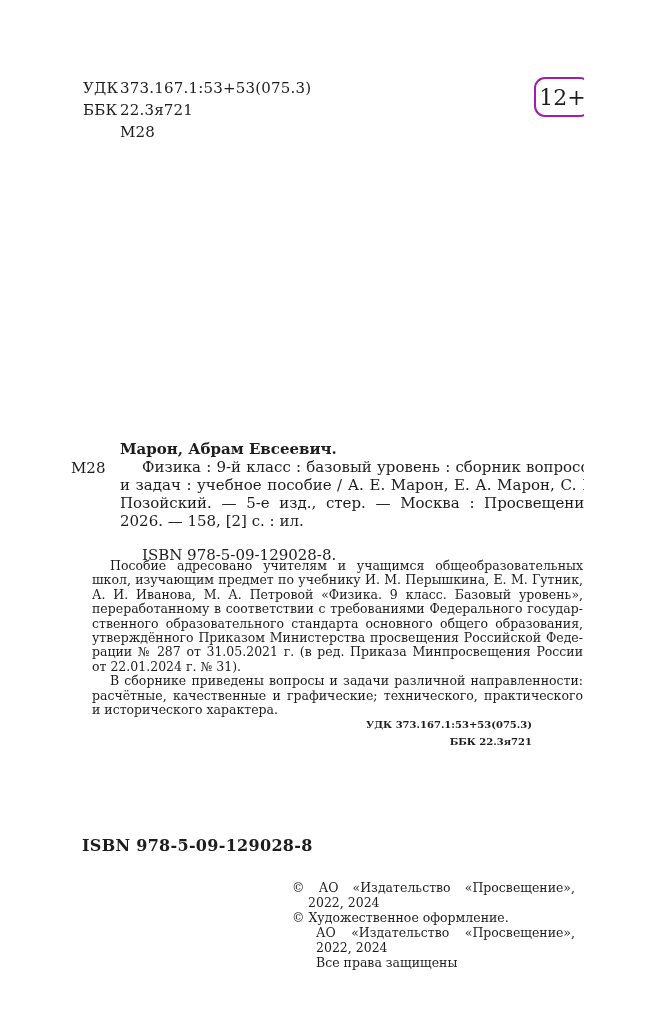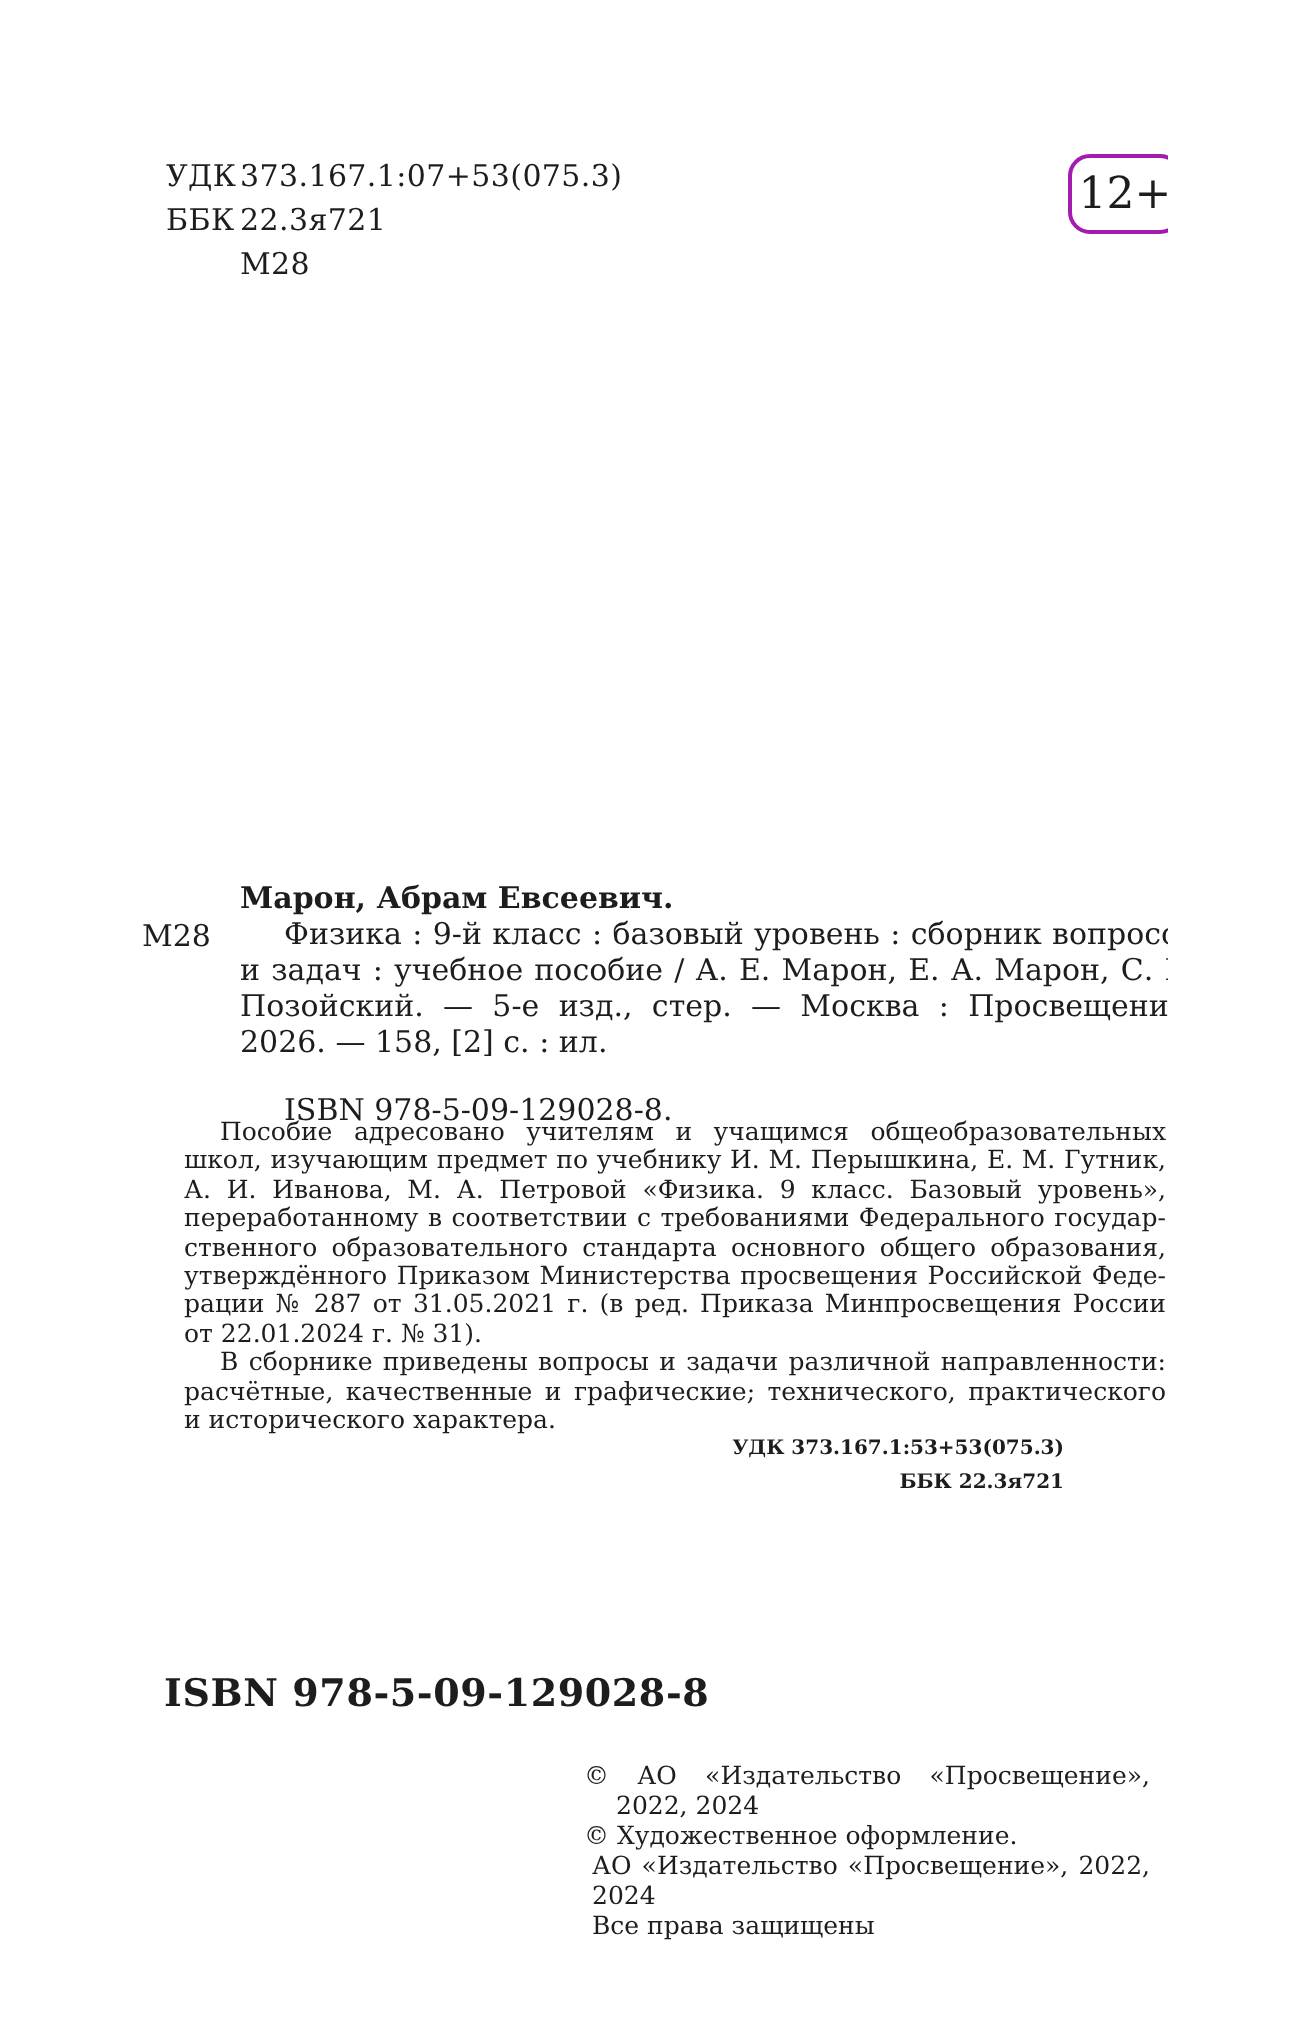--- a/index.html
+++ b/index.html
@@ -52,38 +52,38 @@
   
   .codes-right {
     position: absolute; right: 52px; top: 716px;
     text-align: right; font-weight: bold;
     font-size: 10px; line-height: 17px; white-space: nowrap;
   }
 
   
   .footer-isbn {
     position: absolute; left: 82px; top: 836px;
-    font-weight: bold; font-size: 19px; letter-spacing: 0.3px;
+    font-weight: bold; font-size: 16px; letter-spacing: 0.3px;
     white-space: nowrap;
   }
   .footer-copy {
     position: absolute; left: 292px; top: 880px; width: 283px;
     font-size: 12.5px; line-height: 15px;
   }
   .footer-copy .hang { padding-left: 16px; text-indent: -16px; text-align: justify; }
-  .footer-copy .cont { margin-left: 4px; text-align: justify; }
+  .footer-copy .cont { margin-left: 24px; text-align: justify; }
 </style>
 </head>
 <body>
 
 <div class="page">
 
   <div class="top-imprint">
     <span>УДК</span>
-    <span>373.167.1:07+53(075.3)</span>
+    <span>373.167.1:53+53(075.3)</span>
     <span>ББК</span>
     <span>22.3я721</span>
     <span></span>
     <span>М28</span>
   </div>
 
   <div class="age-badge">12+</div>
 
   <div class="bib-code">М28</div>
 

